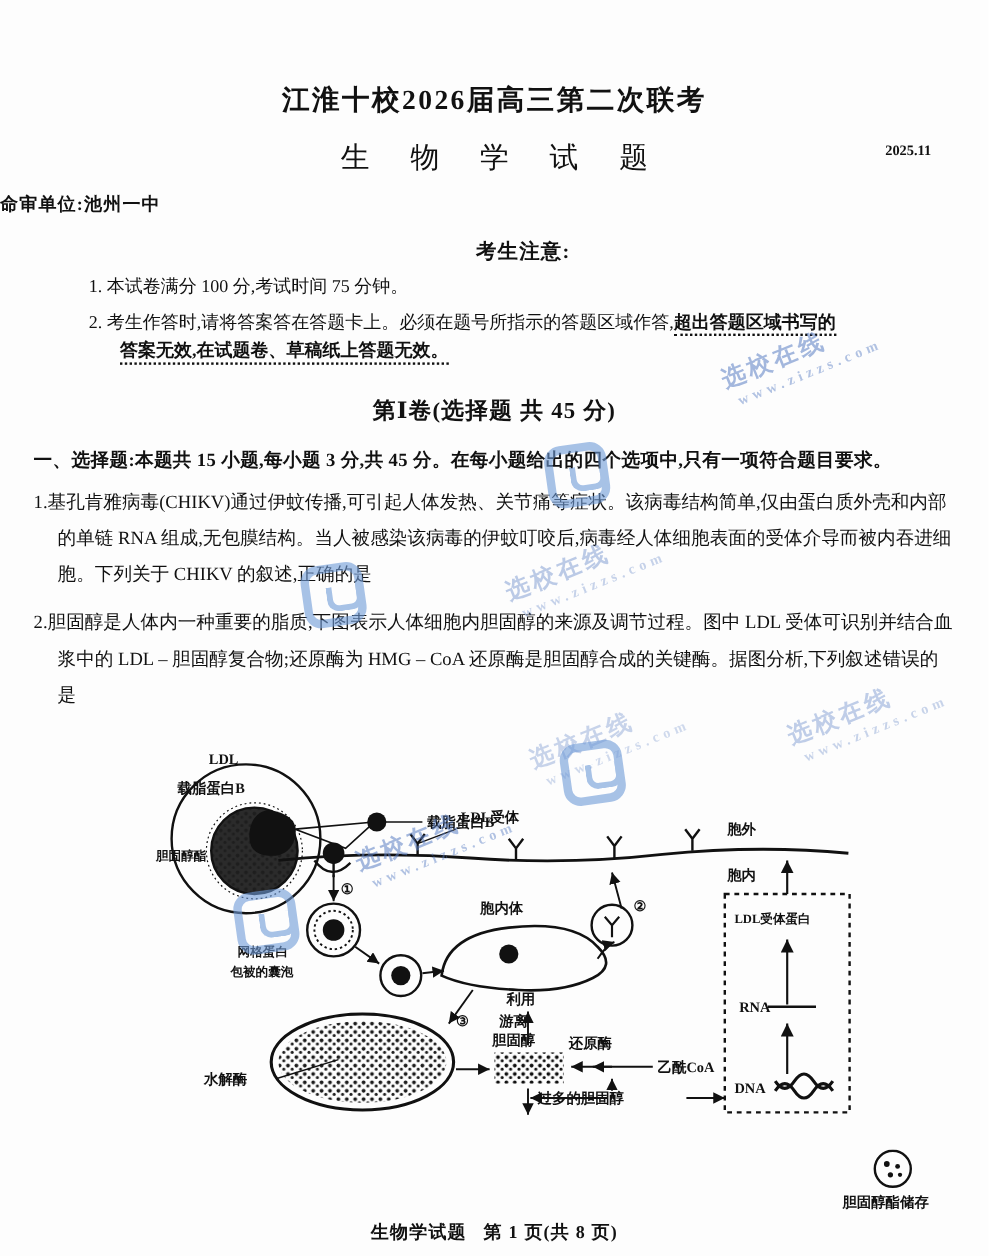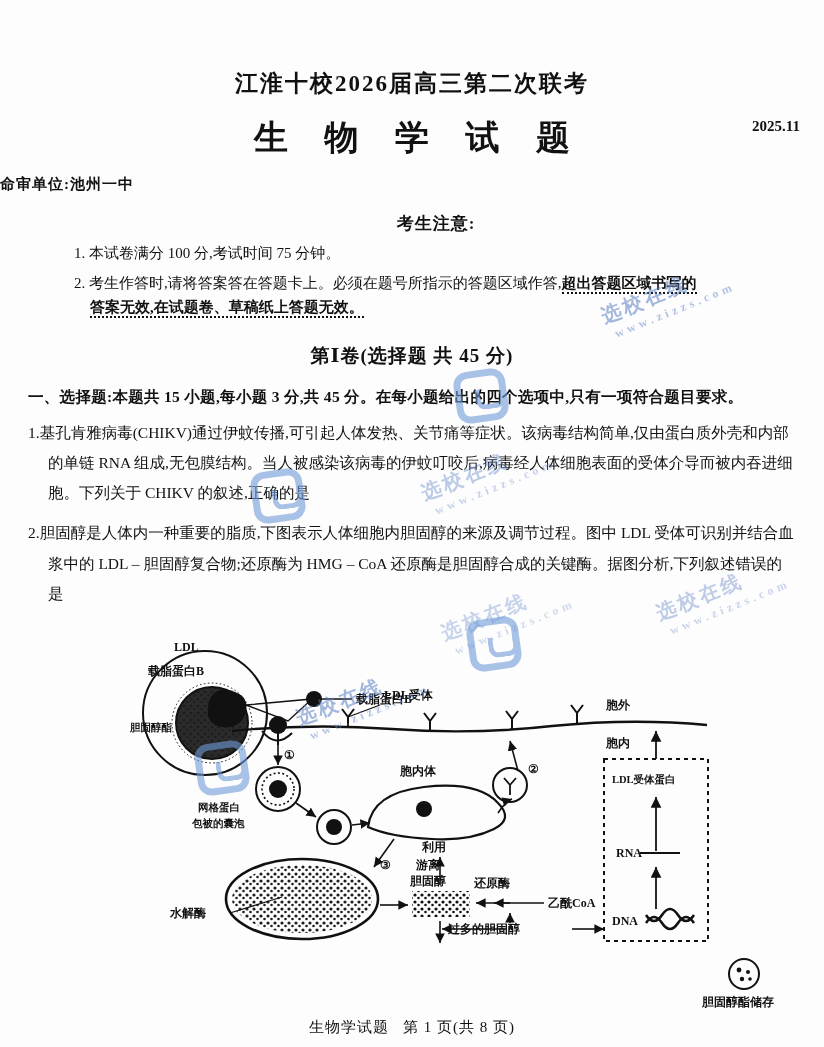--- a/index.html
+++ b/index.html
@@ -60,31 +60,31 @@
   .school-line {
     text-align: center;
     font-size: 23px;
     font-weight: 700;
     letter-spacing: 2px;
     margin-top: 68px;
     font-family: "Liberation Serif", "DejaVu Serif", serif;
   }
   .paper-title {
     text-align: center;
-    font-size: 34px;
-    font-weight: 700;
+    font-size: 24px;
+    font-weight: 400;
     letter-spacing: 14px;
     margin-top: 16px;
     padding-left: 14px;
   }
   .date {
     position: absolute;
-    right: 24px;
+    right: 48px;
     top: 118px;
-    font-size: 15px;
+    font-size: 12px;
     font-weight: 700;
   }
   .unit-line {
     text-align: left;
     font-size: 15px;
     font-weight: 700;
     margin-top: 14px;
     letter-spacing: 1px;
   }
 
@@ -145,21 +145,21 @@
   }
   .fig-label-sm { font-size: 10.5px; }
 
   
   .footer {
     position: absolute;
     bottom: 10px;
     left: 0; right: 0;
     text-align: center;
     font-size: 15px;
-    font-weight: 400;
+    font-weight: 700;
     letter-spacing: 1px;
   }
   .footer .gap { display:inline-block; width: 14px; }
 </style>
 </head>
 <body>
 
 <div id="page">
 
   <div class="wm wm-text" style="left:600px; top:278px;">
@@ -201,21 +201,21 @@
   <div class="date">2025.11</div>
   <div class="unit-line">命审单位:池州一中</div>
 
   <div class="notes">
     <div class="notes-title">考生注意:</div>
     <div class="note-item">
       <span>1. 本试卷满分 100 分,考试时间 75 分钟。</span>
     </div>
     <div class="note-item">
       <span>2. 考生作答时,请将答案答在答题卡上。必须在题号所指示的答题区域作答,</span><span class="dotted-em">超出答题区域书写的</span><br>
-      <span class="dotted-em" style="margin-left:16px;">答案无效,在试题卷、草稿纸上答题无效。</span>
+      <span class="dotted-em" style="margin-left:26px;">答案无效,在试题卷、草稿纸上答题无效。</span>
     </div>
   </div>
 
   <div class="juan">第Ⅰ卷(选择题  共 45 分)</div>
 
   <div class="section-intro">一、选择题:本题共 15 小题,每小题 3 分,共 45 分。在每小题给出的四个选项中,只有一项符合题目要求。</div>
 
   <div class="q">
     <div class="q-body">
       <span>1.</span><span>基孔肯雅病毒(CHIKV)通过伊蚊传播,可引起人体发热、关节痛等症状。该病毒结构简单,仅由蛋白质外壳和内部的单链 RNA 组成,无包膜结构。当人被感染该病毒的伊蚊叮咬后,病毒经人体细胞表面的受体介导而被内吞进细胞。下列关于 CHIKV 的叙述,正确的是</span>

